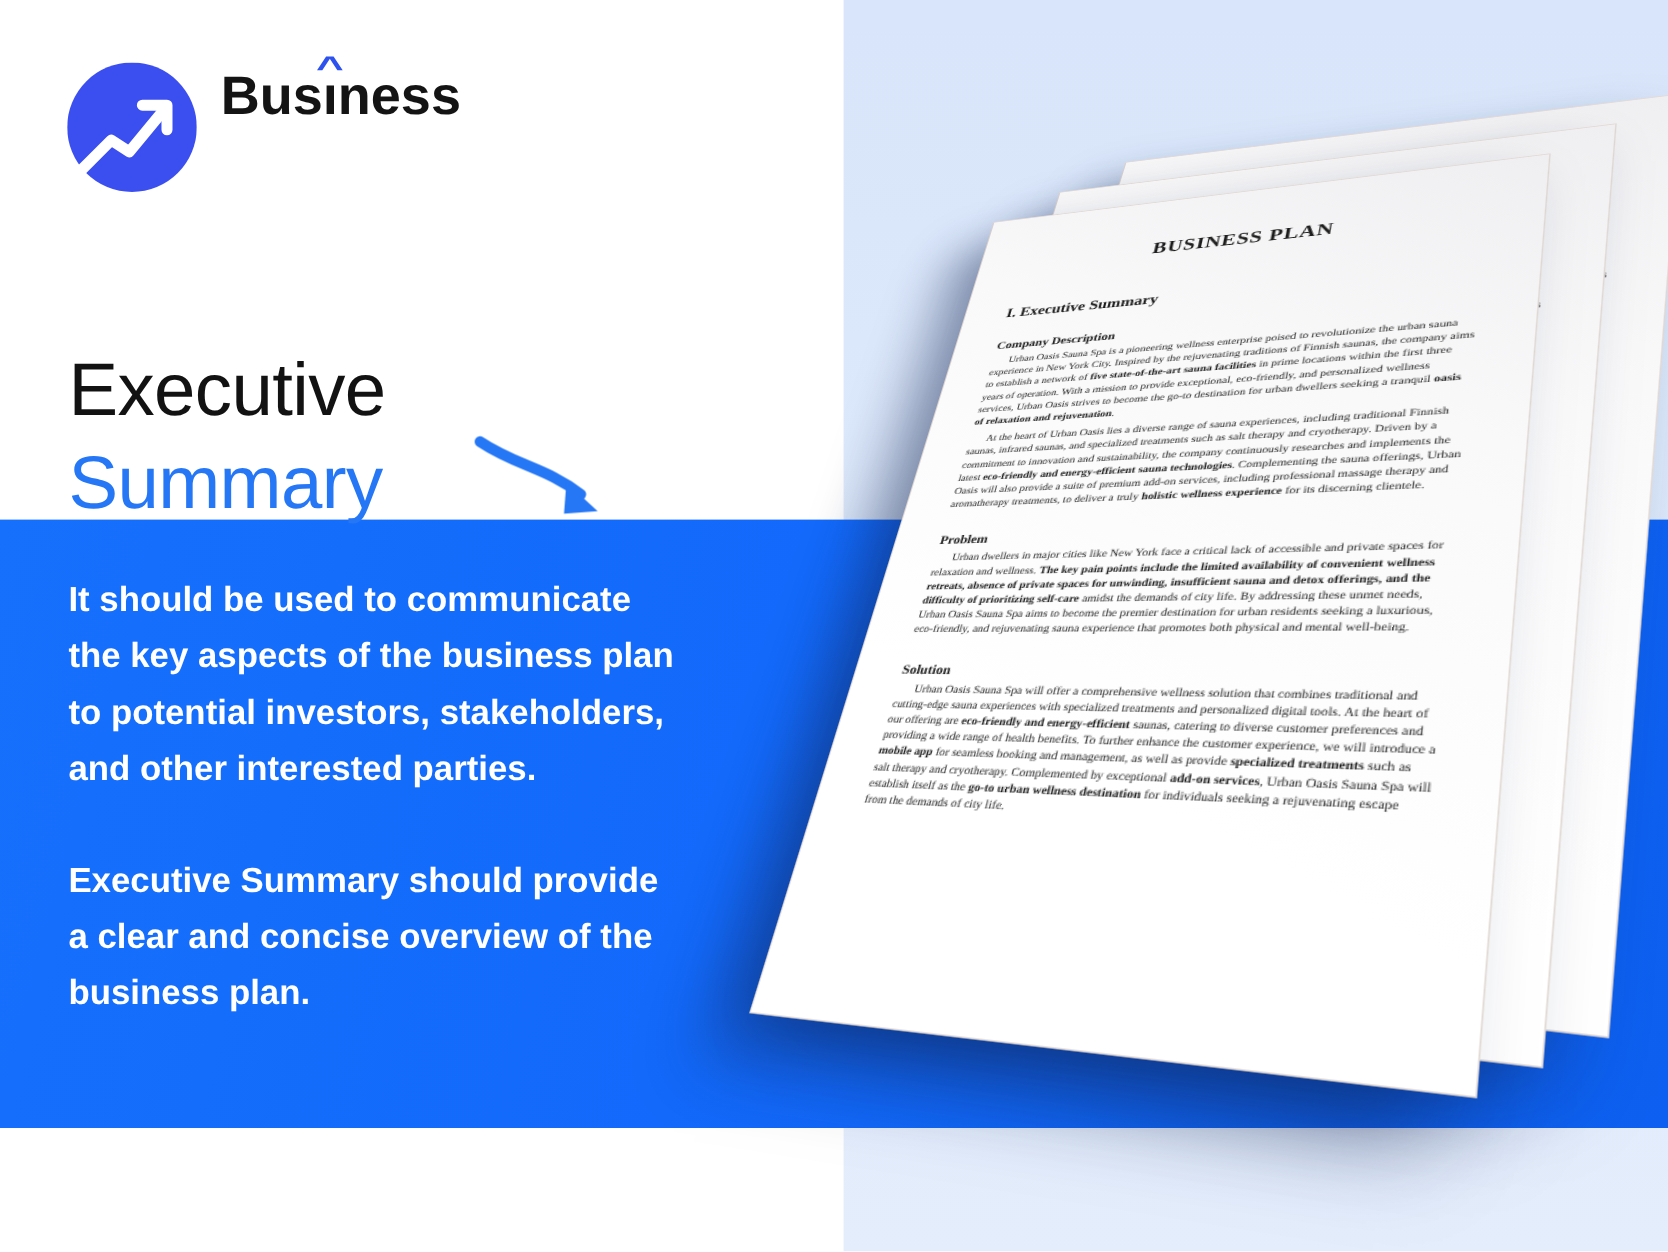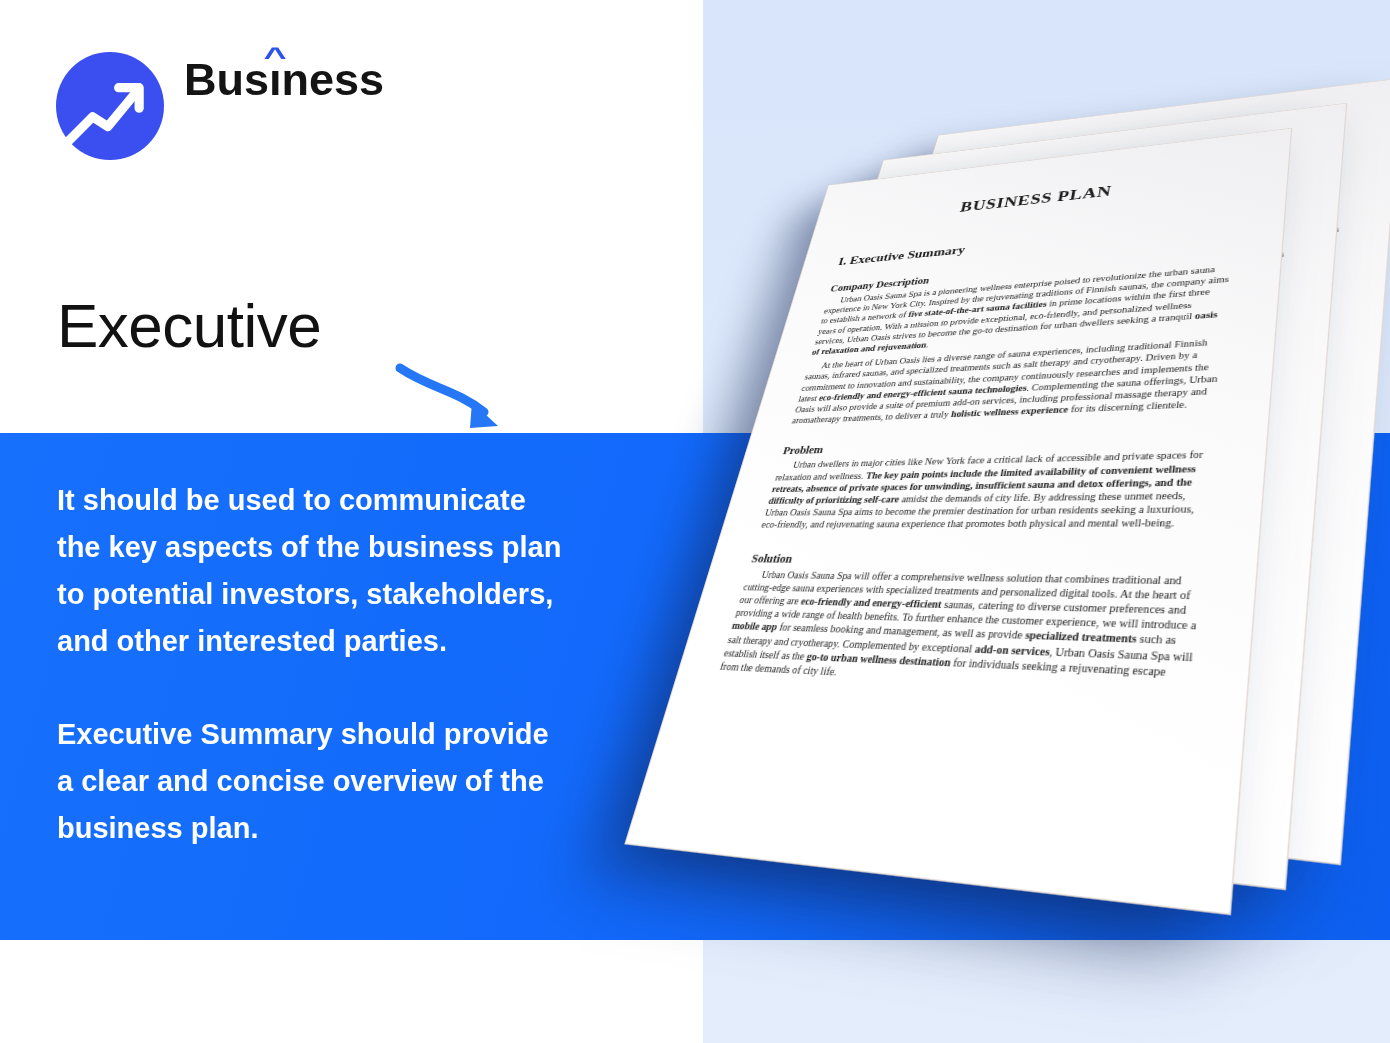--- a/index.html
+++ b/index.html
@@ -126,20 +126,21 @@
       <polyline points="10,84 34,60 48,69 76,35" fill="none" stroke="#ffffff" stroke-width="8.5" stroke-linecap="round" stroke-linejoin="round"></polyline>
       <polyline points="58,33 77,33 77,52" fill="none" stroke="#ffffff" stroke-width="8.5" stroke-linecap="round" stroke-linejoin="round"></polyline>
     </svg>
     <div class="brand-text">
       <div class="brand-line1"><span>Bus</span><span class="bi"><span>ı</span><span class="caret">^</span></span><span>ness</span></div>
     </div>
   </div>
 
   <div class="headline">
     <div class="l1">Executive</div>
+    <div class="l2">Summary</div>
   </div>
 
   <svg class="arrow-doodle" width="135" height="95" viewBox="0 0 135 95">
     <path d="M 12 16 C 42 36, 68 38, 96 60" fill="none" stroke="#2577f6" stroke-width="9" stroke-linecap="round"></path>
     <path d="M 110 74 L 84 50 L 82 76 Z" fill="#2577f6"></path>
   </svg>
 
 </div>
 
 </body></html>

